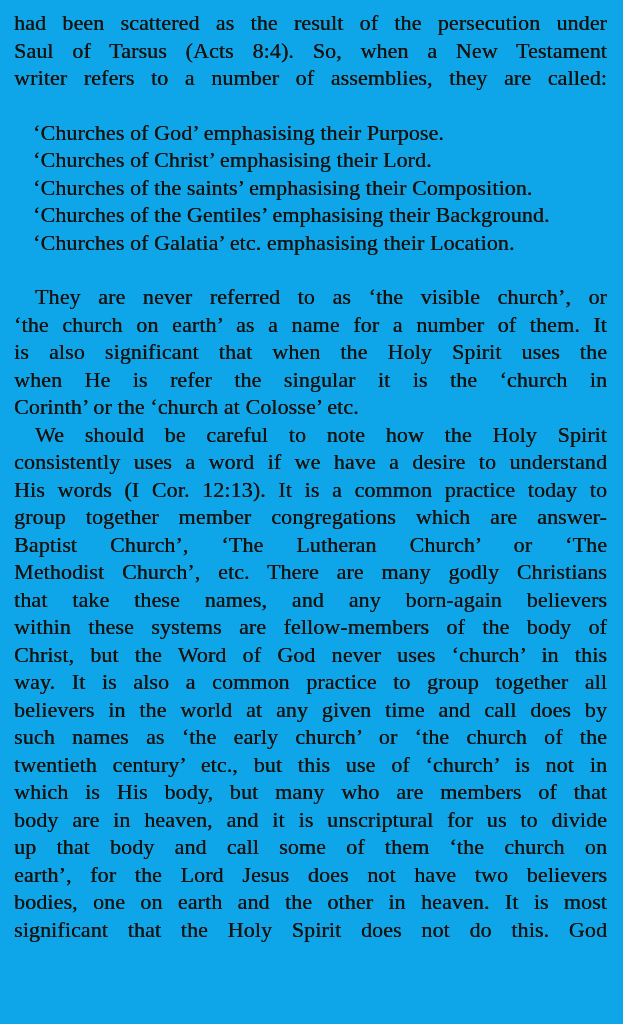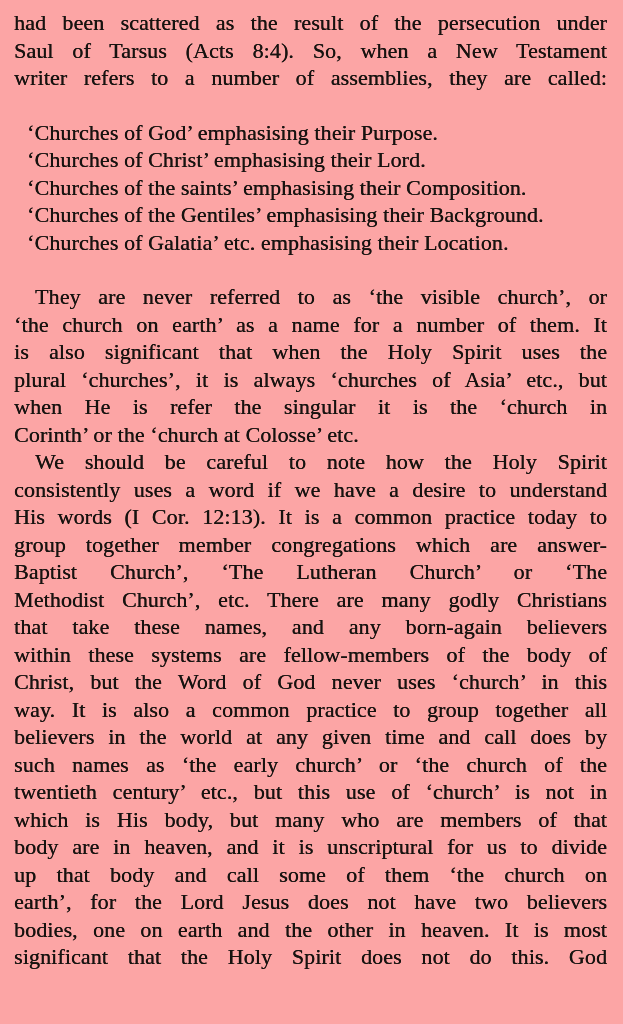--- a/index.html
+++ b/index.html
@@ -28,45 +28,44 @@
   }
   .paragraph .line.just {
     text-align: justify;
     text-align-last: justify;
     -moz-text-align-last: justify;
   }
   .paragraph .line.indent {
     text-indent: 21px;
   }
   .list {
-    margin: 27px 0 27px 13px;
+    margin: 27px 0 27px 19px;
   }
 </style>
 </head>
 <body>
 
-<div class="page" style="background: #fca5a5; color: rgb(23, 19, 16);">
+<div class="page" style="background: #0ea5e9; color: rgb(23, 19, 16);">
   <div class="text-area" id="blocks-root">
       <div class="block paragraph">
         <div class="line just">had been scattered as the result of the persecution under</div>
         <div class="line just">Saul of Tarsus (Acts 8:4). So, when a New Testament</div>
         <div class="line just">writer refers to a number of assemblies, they are called:</div>
       </div>
       <div class="block list">
         <div class="line">‘Churches of God’ emphasising their Purpose.</div>
         <div class="line">‘Churches of Christ’ emphasising their Lord.</div>
         <div class="line">‘Churches of the saints’ emphasising their Composition.</div>
         <div class="line">‘Churches of the Gentiles’ emphasising their Background.</div>
         <div class="line">‘Churches of Galatia’ etc. emphasising their Location.</div>
       </div>
       <div class="block paragraph">
         <div class="line just indent">They are never referred to as ‘the visible church’, or</div>
         <div class="line just">‘the church on earth’ as a name for a number of them. It</div>
         <div class="line just">is also significant that when the Holy Spirit uses the</div>
-        <div class="line just">plural ‘churches’, it is always ‘churches of Asia’ etc., but</div>
         <div class="line just">when He is refer the singular it is the ‘church in</div>
         <div class="line">Corinth’ or the ‘church at Colosse’ etc.</div>
       </div>
       <div class="block paragraph">
         <div class="line just indent">We should be careful to note how the Holy Spirit</div>
         <div class="line just">consistently uses a word if we have a desire to understand</div>
         <div class="line just">His words (I Cor. 12:13). It is a common practice today to</div>
         <div class="line just">group together member congregations which are answer-</div>
         <div class="line just">Baptist Church’, ‘The Lutheran Church’ or ‘The</div>
         <div class="line just">Methodist Church’, etc. There are many godly Christians</div>

